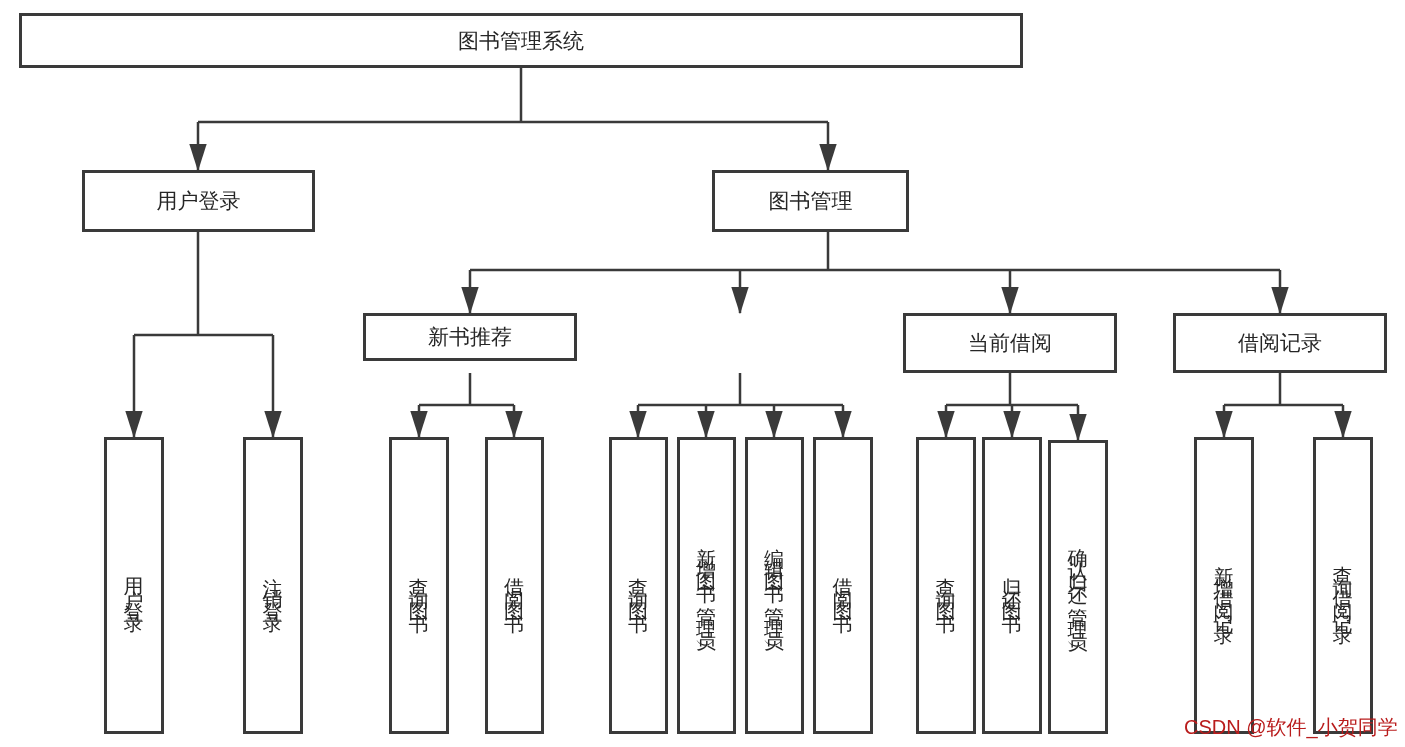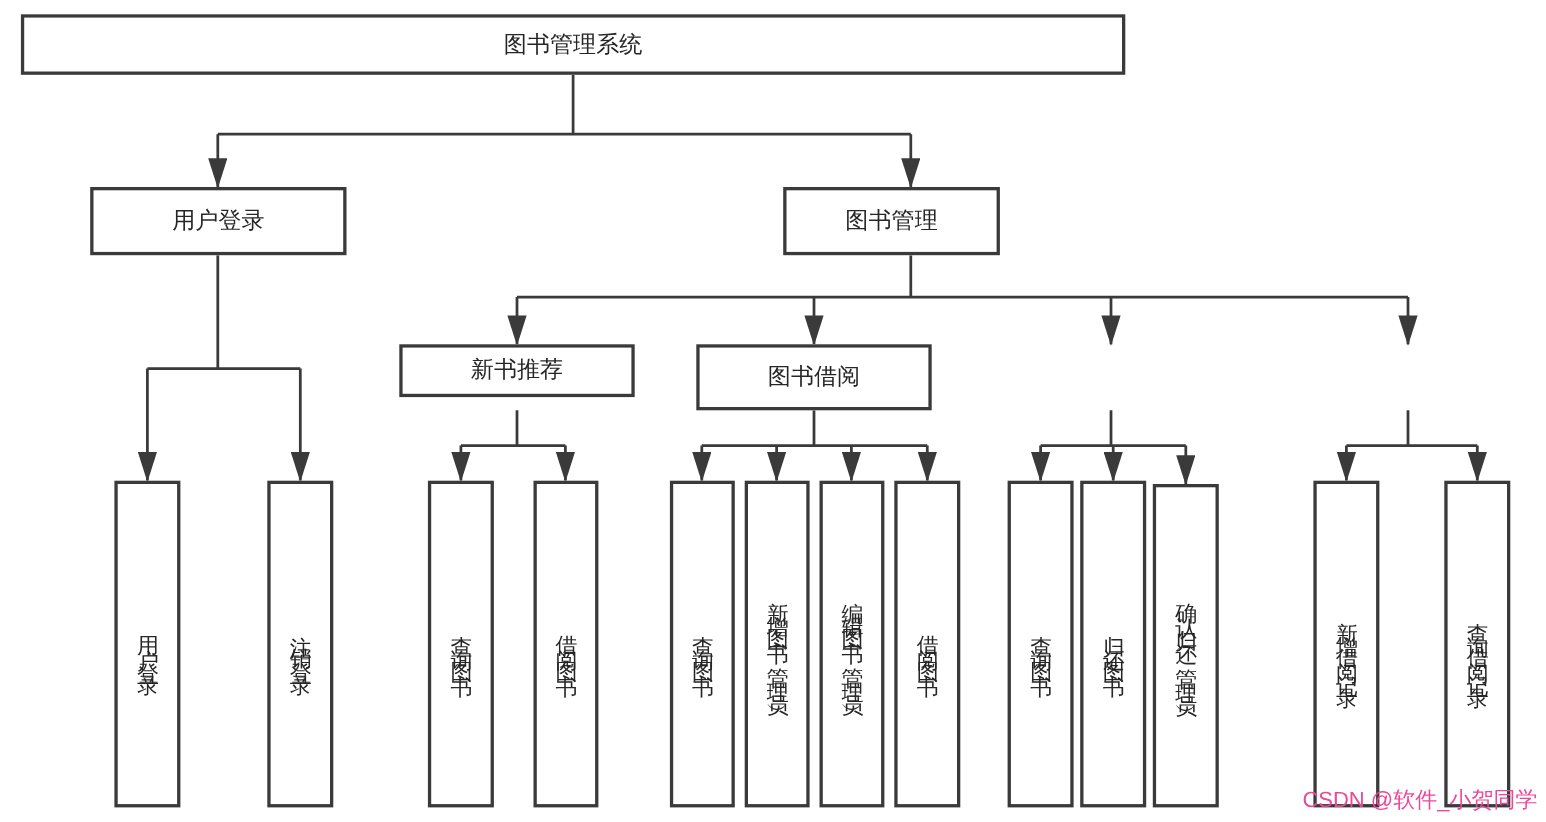--- a/index.html
+++ b/index.html
@@ -42,21 +42,21 @@
     text-orientation: mixed;
     letter-spacing: 12px;
     line-height: 1;
     white-space: nowrap;
   }
   .watermark {
     position: absolute;
     left: 1184px;
     top: 714px;
     font-size: 20px;
-    color: #ec4899;
+    color: #b91c1c;
     z-index: 5;
     white-space: nowrap;
   }
 </style>
 </head>
 <body>
 
 <div class="canvas">
 
   <svg class="connectors" width="1405" height="747" viewBox="0 0 1405 747">
@@ -104,22 +104,25 @@
   <div class="node" style="left:82px;top:170px;width:233px;height:62px">
     <span>用户登录</span>
   </div>
   <div class="node" style="left:712px;top:170px;width:197px;height:62px">
     <span>图书管理</span>
   </div>
 
   <div class="node" style="left:363px;top:313px;width:214px;height:48px">
     <span>新书推荐</span>
   </div>
-  <div class="node" style="left:633px;top:313px;width:214px;height:60px">
-    <span>图书借阅</span>
+  <div class="node" style="left:903px;top:313px;width:214px;height:60px">
+    <span>当前借阅</span>
+  </div>
+  <div class="node" style="left:1173px;top:313px;width:214px;height:60px">
+    <span>借阅记录</span>
   </div>
 
   <div class="node leaf" style="left:104px;top:437px;width:60px;height:297px">
     <span class="vtext">用户登录</span>
   </div>
   <div class="node leaf" style="left:243px;top:437px;width:60px;height:297px">
     <span class="vtext">注销登录</span>
   </div>
 
   <div class="node leaf" style="left:389px;top:437px;width:60px;height:297px">

